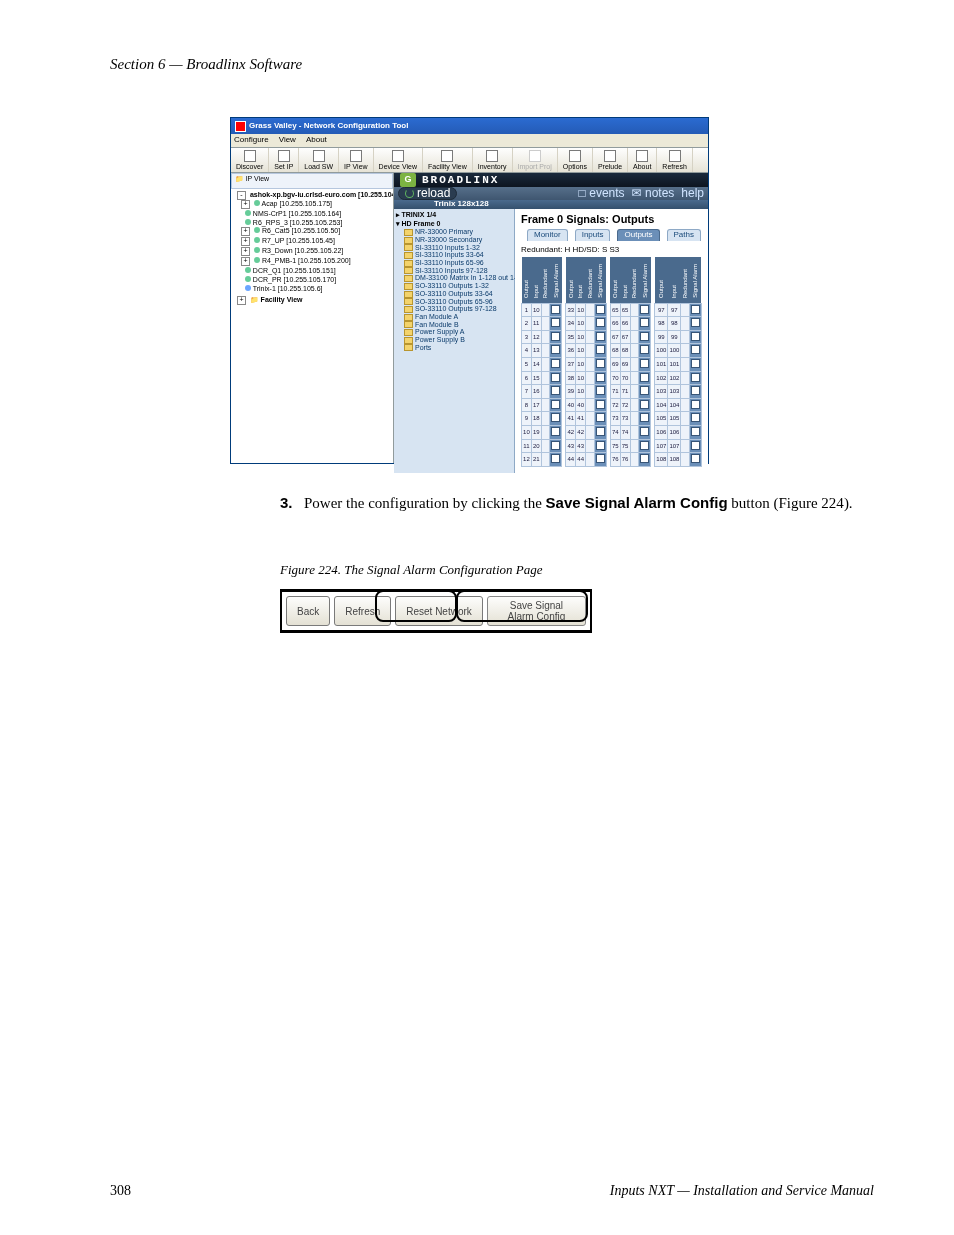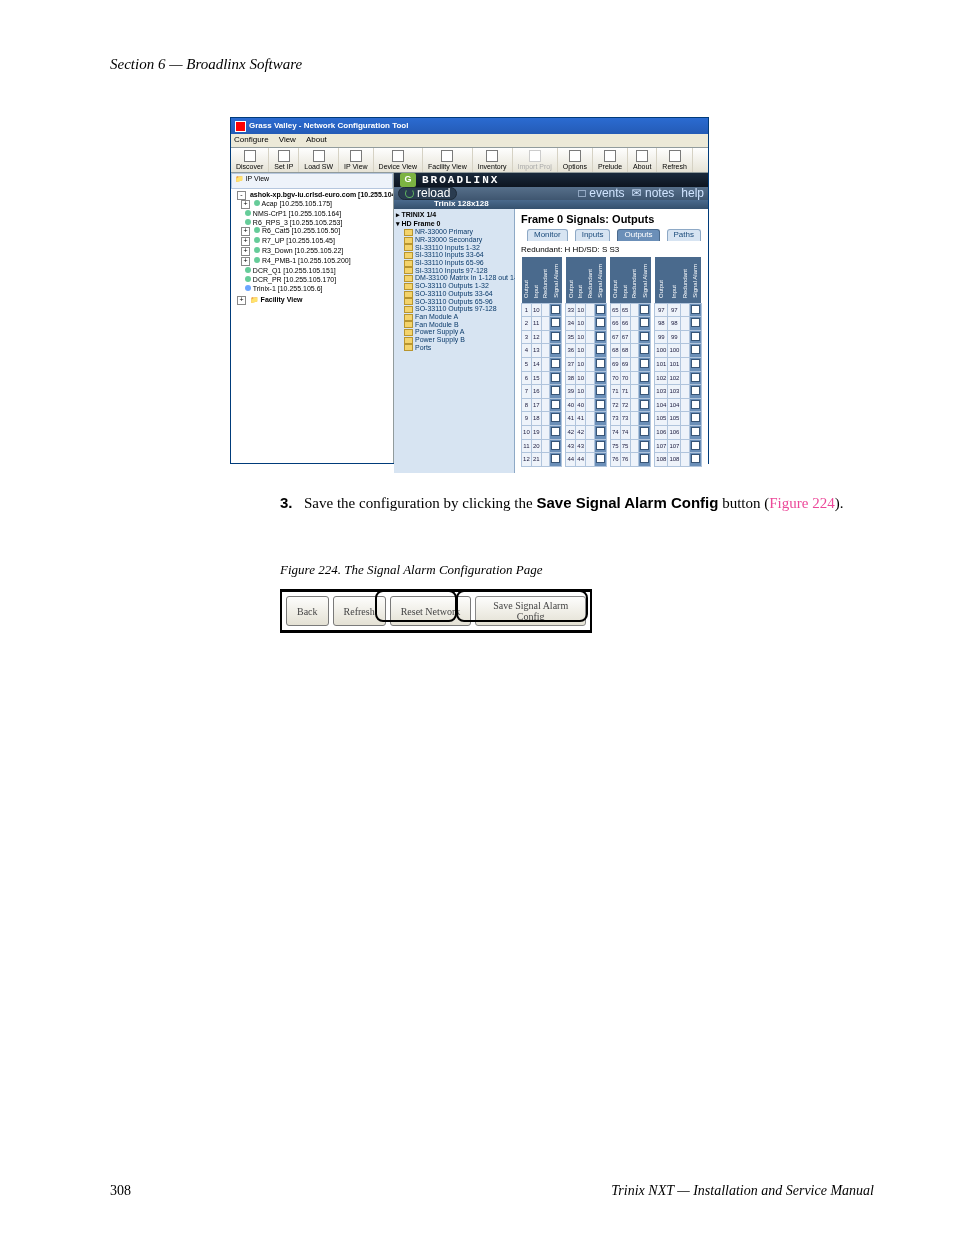--- a/index.html
+++ b/index.html
@@ -138,33 +138,32 @@
     font-family: Tahoma, Verdana, sans-serif;
   }
   .btnbar-inner{display:flex;gap:4px;}
   .wbtn{
     font-size:10px;
     padding:3px 10px;
     border:1px solid #7a7a7a;
     border-radius:3px;
     background:linear-gradient(#fdfdfc,#e4e1d4);
     color:#444;
-    font-family:Liberation Serif, serif;
   }
   .wbtn.main{flex:1;text-align:center;border-color:#888;}
   .hi-ring{position:absolute;border:2px solid #000;border-radius:8px;pointer-events:none;}
   .hi-ring.r1{left:248px;top:-3px;width:79px;height:27px;}
   .hi-ring.r2{left:332px;top:-3px;width:140px;height:27px;}
 
   
   .step-row{display:flex;margin:28px 0 0 170px;font-size:15px;line-height:1.4;}
   .step-num{font-weight:bold;font-family:Arial,sans-serif;min-width:24px;}
   .step-text{}
   .step-text .ui-string{font-family:Arial,sans-serif;font-weight:bold;}
-  .step-text .figref{color:#ec4899;}
+  .step-text .figref{color:#000000;}
 
   
   .footer {
     position:absolute;left:0;right:0;bottom:36px;
     display:flex;justify-content:space-between;
     padding:0 80px 0 110px;
     font-size:14px;font-style:italic;
     font-family: Georgia, 'Times New Roman', serif;
   }
   .footer .pn{font-style:normal;}
@@ -653,36 +652,36 @@
             </div>
           </div>
         </div>
       </div>
     </div>
   </div>
 
   <div class="step-row">
     <div class="step-num">3.</div>
     <div class="step-text">
-      <span>Save the configuration by clicking the </span><span class="ui-string">Save Signal Alarm Config</span><span> button (</span><span class="figref">Figure 224</span><span>).</span>
+      <span>Power the configuration by clicking the </span><span class="ui-string">Save Signal Alarm Config</span><span> button (</span><span class="figref">Figure 224</span><span>).</span>
     </div>
   </div>
 
   <div class="fig-caption second">Figure 224.  The Signal Alarm Configuration Page</div>
   <div style="position:relative;">
     <div class="btnbar">
       <div class="btnbar-inner">
         <button class="wbtn">Back</button>
         <button class="wbtn">Refresh</button>
         <button class="wbtn">Reset Network</button>
         <button class="wbtn main">Save Signal Alarm Config</button>
       </div>
     </div>
     <div class="hi-ring r1" style="left:265px;top:1px;width:78px;height:28px;"></div>
     <div class="hi-ring r2" style="left:346px;top:1px;width:128px;height:28px;"></div>
   </div>
 
   <div class="footer">
     <span class="pn">308</span>
-    <span>Trinix NXT  —  Installation and Service Manual</span>
+    <span>Inputs NXT  —  Installation and Service Manual</span>
   </div>
 
 </div>
 
 </body></html>

